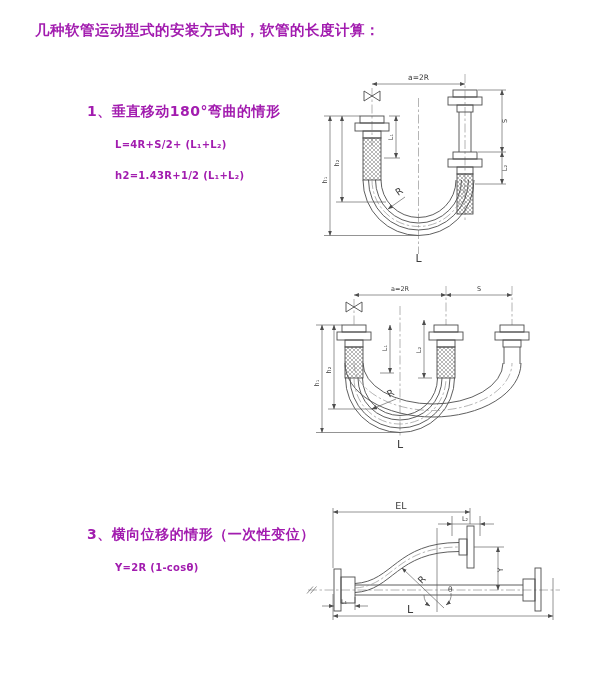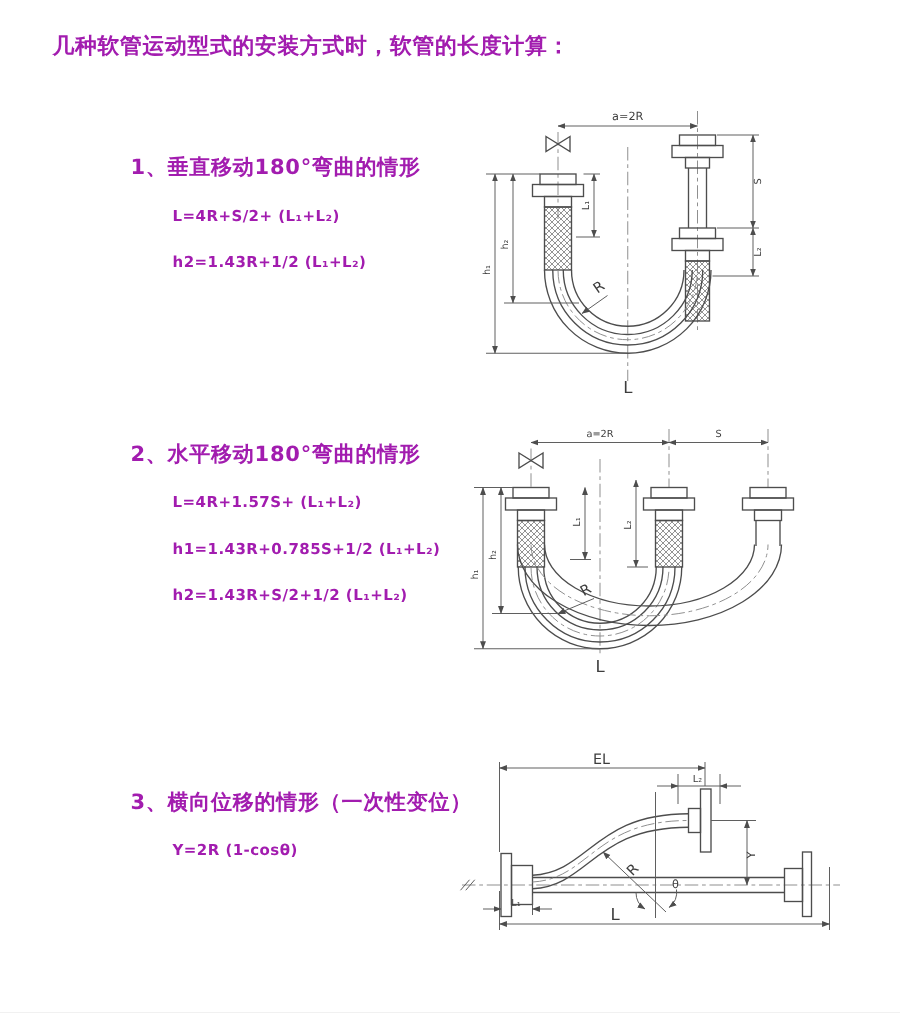--- a/index.html
+++ b/index.html
@@ -124,28 +124,20 @@
     </g>
 
     <g>
       <line class="thin" x1="97" y1="129" x2="80" y2="141" marker-end="url(#ar1)"></line>
       <text class="t9" x="93" y="126" transform="rotate(-35 93 126)" text-anchor="middle">R</text>
     </g>
 
     <text class="t10" x="110.5" y="194" text-anchor="middle">L</text>
   </svg>
 
-  <div class="section" style="top:294px;">
-    <div class="sec-heading">2、水平移动180°弯曲的情形</div>
-    <div class="formulas">
-      <div class="formula">L=4R+1.57S+ (L₁+L₂)</div>
-      <div class="formula">h1=1.43R+0.785S+1/2 (L₁+L₂)</div>
-      <div class="formula">h2=1.43R+S/2+1/2 (L₁+L₂)</div>
-    </div>
-  </div>
 
   <svg class="diag" style="left:302px;top:278px;" width="300" height="190" viewBox="0 0 300 190">
     <defs>
       <pattern id="hatch2" width="4" height="4" patternUnits="userSpaceOnUse">
         <path d="M0,4 L4,0 M0,0 L4,4" stroke="#707070" stroke-width="0.5"></path>
       </pattern>
       <marker id="ar2" viewBox="0 0 10 10" refX="9.5" refY="5" markerWidth="8" markerHeight="8" orient="auto-start-reverse">
         <path d="M0,1.2 L10,5 L0,8.8 z" fill="#4d4d4d"></path>
       </marker>
     </defs>

